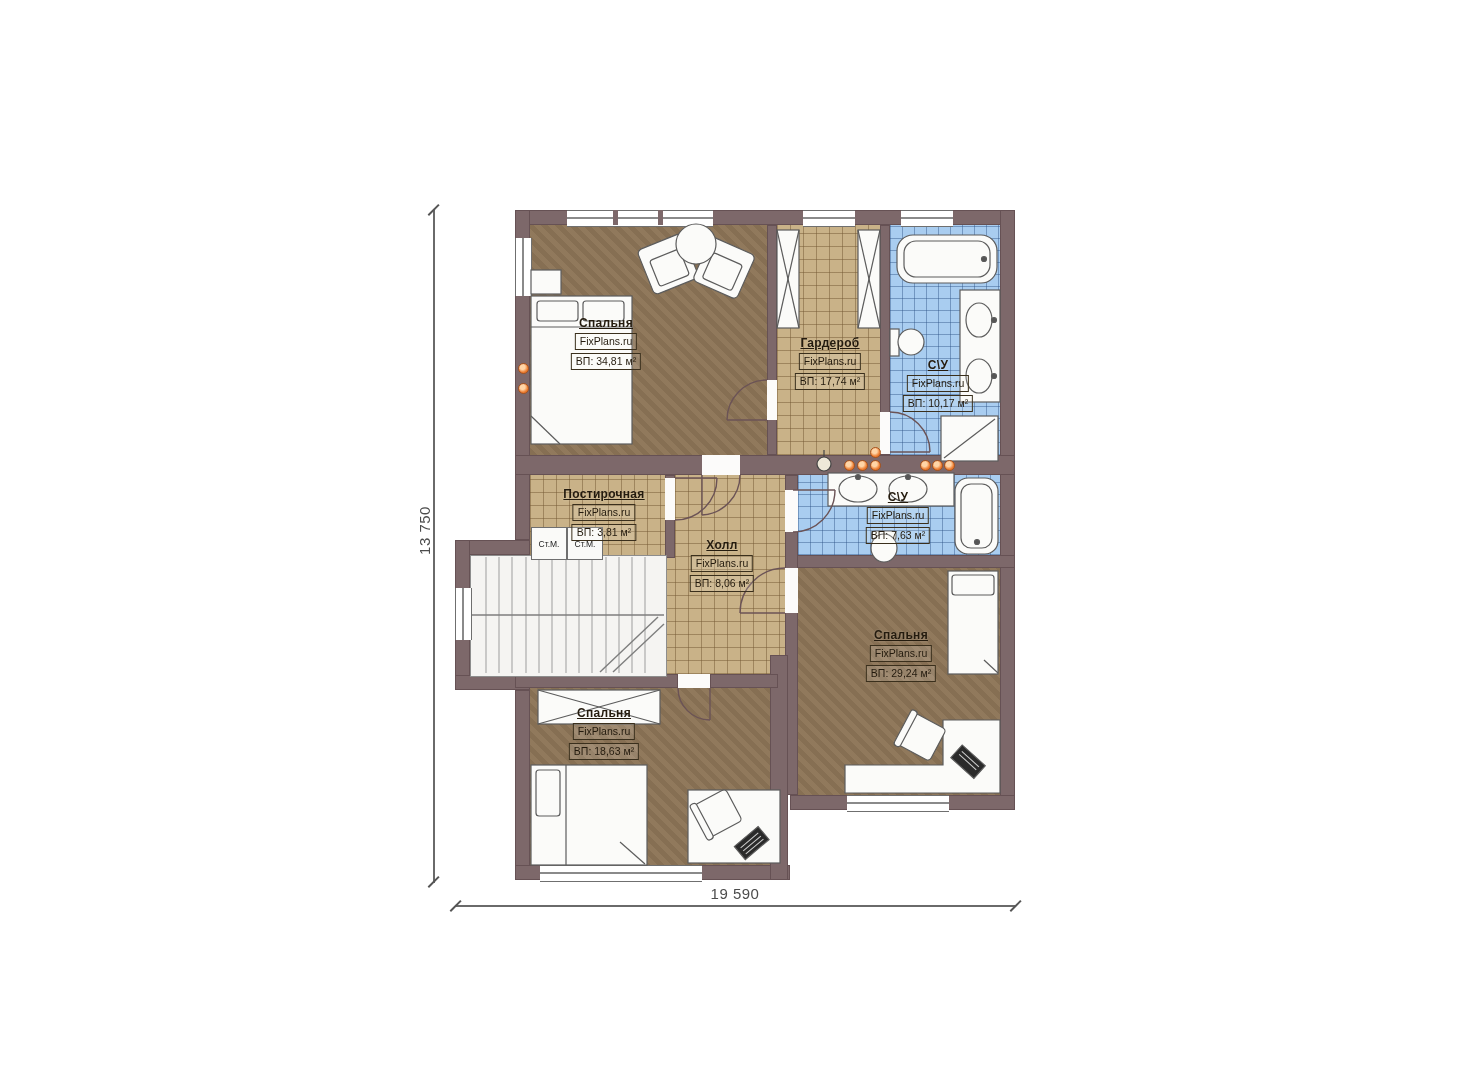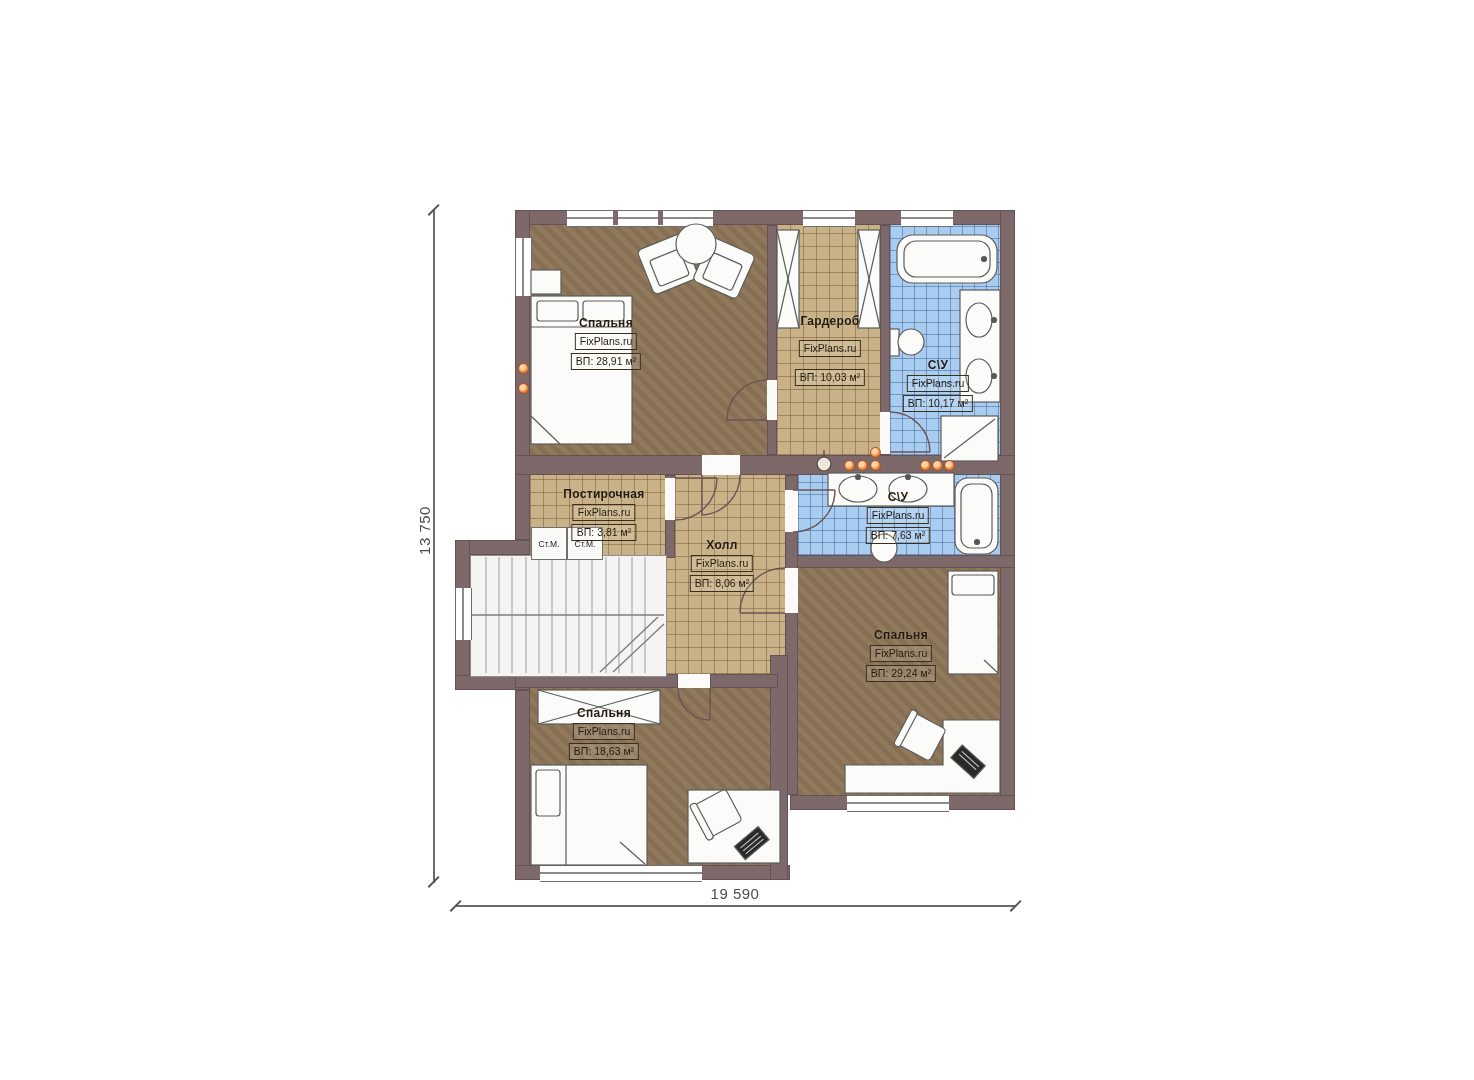--- a/index.html
+++ b/index.html
@@ -22,21 +22,21 @@
     background:linear-gradient(to bottom,#fff 0 42%,#8a8a8a 42% 56%,#fff 56% 100%);}
   .win-v{position:absolute;z-index:15;border-left:1.5px solid #6f6f6f;border-right:1.5px solid #6f6f6f;
     background:linear-gradient(to right,#fff 0 42%,#8a8a8a 42% 56%,#fff 56% 100%);}
   .mullion{position:absolute;background:var(--wall);z-index:16;}
   .open{position:absolute;background:#fcfbfa;z-index:15;}
   .stairs{position:absolute;left:470px;top:555px;width:195px;height:120px;background:#f5f4f2;
     border:1px solid #8d8d8d;z-index:12;}
   #furn{position:absolute;left:0;top:0;z-index:20;pointer-events:none;}
   .room-label{position:absolute;transform:translateX(-50%);display:flex;flex-direction:column;
     align-items:center;z-index:30;color:var(--ink);}
-  .rl-name{font-weight:bold;font-size:12px;letter-spacing:.3px;white-space:nowrap;text-shadow:0 0 2px rgba(255,255,255,.25);}
+  .rl-name{font-weight:bold;font-size:12px;letter-spacing:.3px;white-space:nowrap;text-shadow:0 0 2px rgba(255,255,255,.25);text-decoration:underline;}
   .rl-box{border:1.2px solid #3a2f1c;padding:0 4px;font-size:10.5px;line-height:15px;margin-top:3px;
     background:rgba(252,252,250,.14);white-space:nowrap;}
   .washer{position:absolute;background:#fafaf8;border:1px solid #6f6f6f;font-size:8.5px;
     display:flex;align-items:center;justify-content:center;color:#222;z-index:25;}
   .dot{position:absolute;width:9px;height:9px;border-radius:50%;z-index:26;
     background:radial-gradient(circle at 40% 35%, #ffd4a6 0 30%, var(--accent) 65%);border:1px solid #a8521c;}
   .dim-line-v{position:absolute;width:1.5px;background:var(--dimc);z-index:5;}
   .dim-line-h{position:absolute;height:1.5px;background:var(--dimc);z-index:5;}
   .tick{position:absolute;width:15px;height:1.7px;background:#555;transform:rotate(-45deg);z-index:6;}
   .dim-label{position:absolute;color:#4c4c4c;font-size:15px;text-align:center;z-index:6;letter-spacing:.5px;}
@@ -238,26 +238,26 @@
       <path d="M 710,720 A 32,32 0 0 1 678,688"></path>
         <line x1="710" y1="688" x2="710" y2="720"></line>
       <path d="M 702,515 A 40,40 0 0 0 740,475"></path>
         <line x1="702" y1="475" x2="702" y2="515"></line>
     </g>
   </svg>
 
   <div class="room-label" style="left:606px;top:316px;">
     <div class="rl-name">Спальня</div>
     <div class="rl-box">FixPlans.ru</div>
-    <div class="rl-box">ВП: 28,91 м²</div>
-  </div>
-  <div class="room-label" style="left:830px;top:314px;gap:9px;">
+    <div class="rl-box">ВП: 34,81 м²</div>
+  </div>
+  <div class="room-label" style="left:830px;top:336px;">
     <div class="rl-name">Гардероб</div>
     <div class="rl-box">FixPlans.ru</div>
-    <div class="rl-box">ВП: 10,03 м²</div>
+    <div class="rl-box">ВП: 17,74 м²</div>
   </div>
   <div class="room-label" style="left:938px;top:358px;">
     <div class="rl-name">С\У</div>
     <div class="rl-box">FixPlans.ru</div>
     <div class="rl-box">ВП: 10,17 м²</div>
   </div>
   <div class="room-label" style="left:604px;top:487px;">
     <div class="rl-name">Постирочная</div>
     <div class="rl-box">FixPlans.ru</div>
     <div class="rl-box">ВП: 3,81 м²</div>

